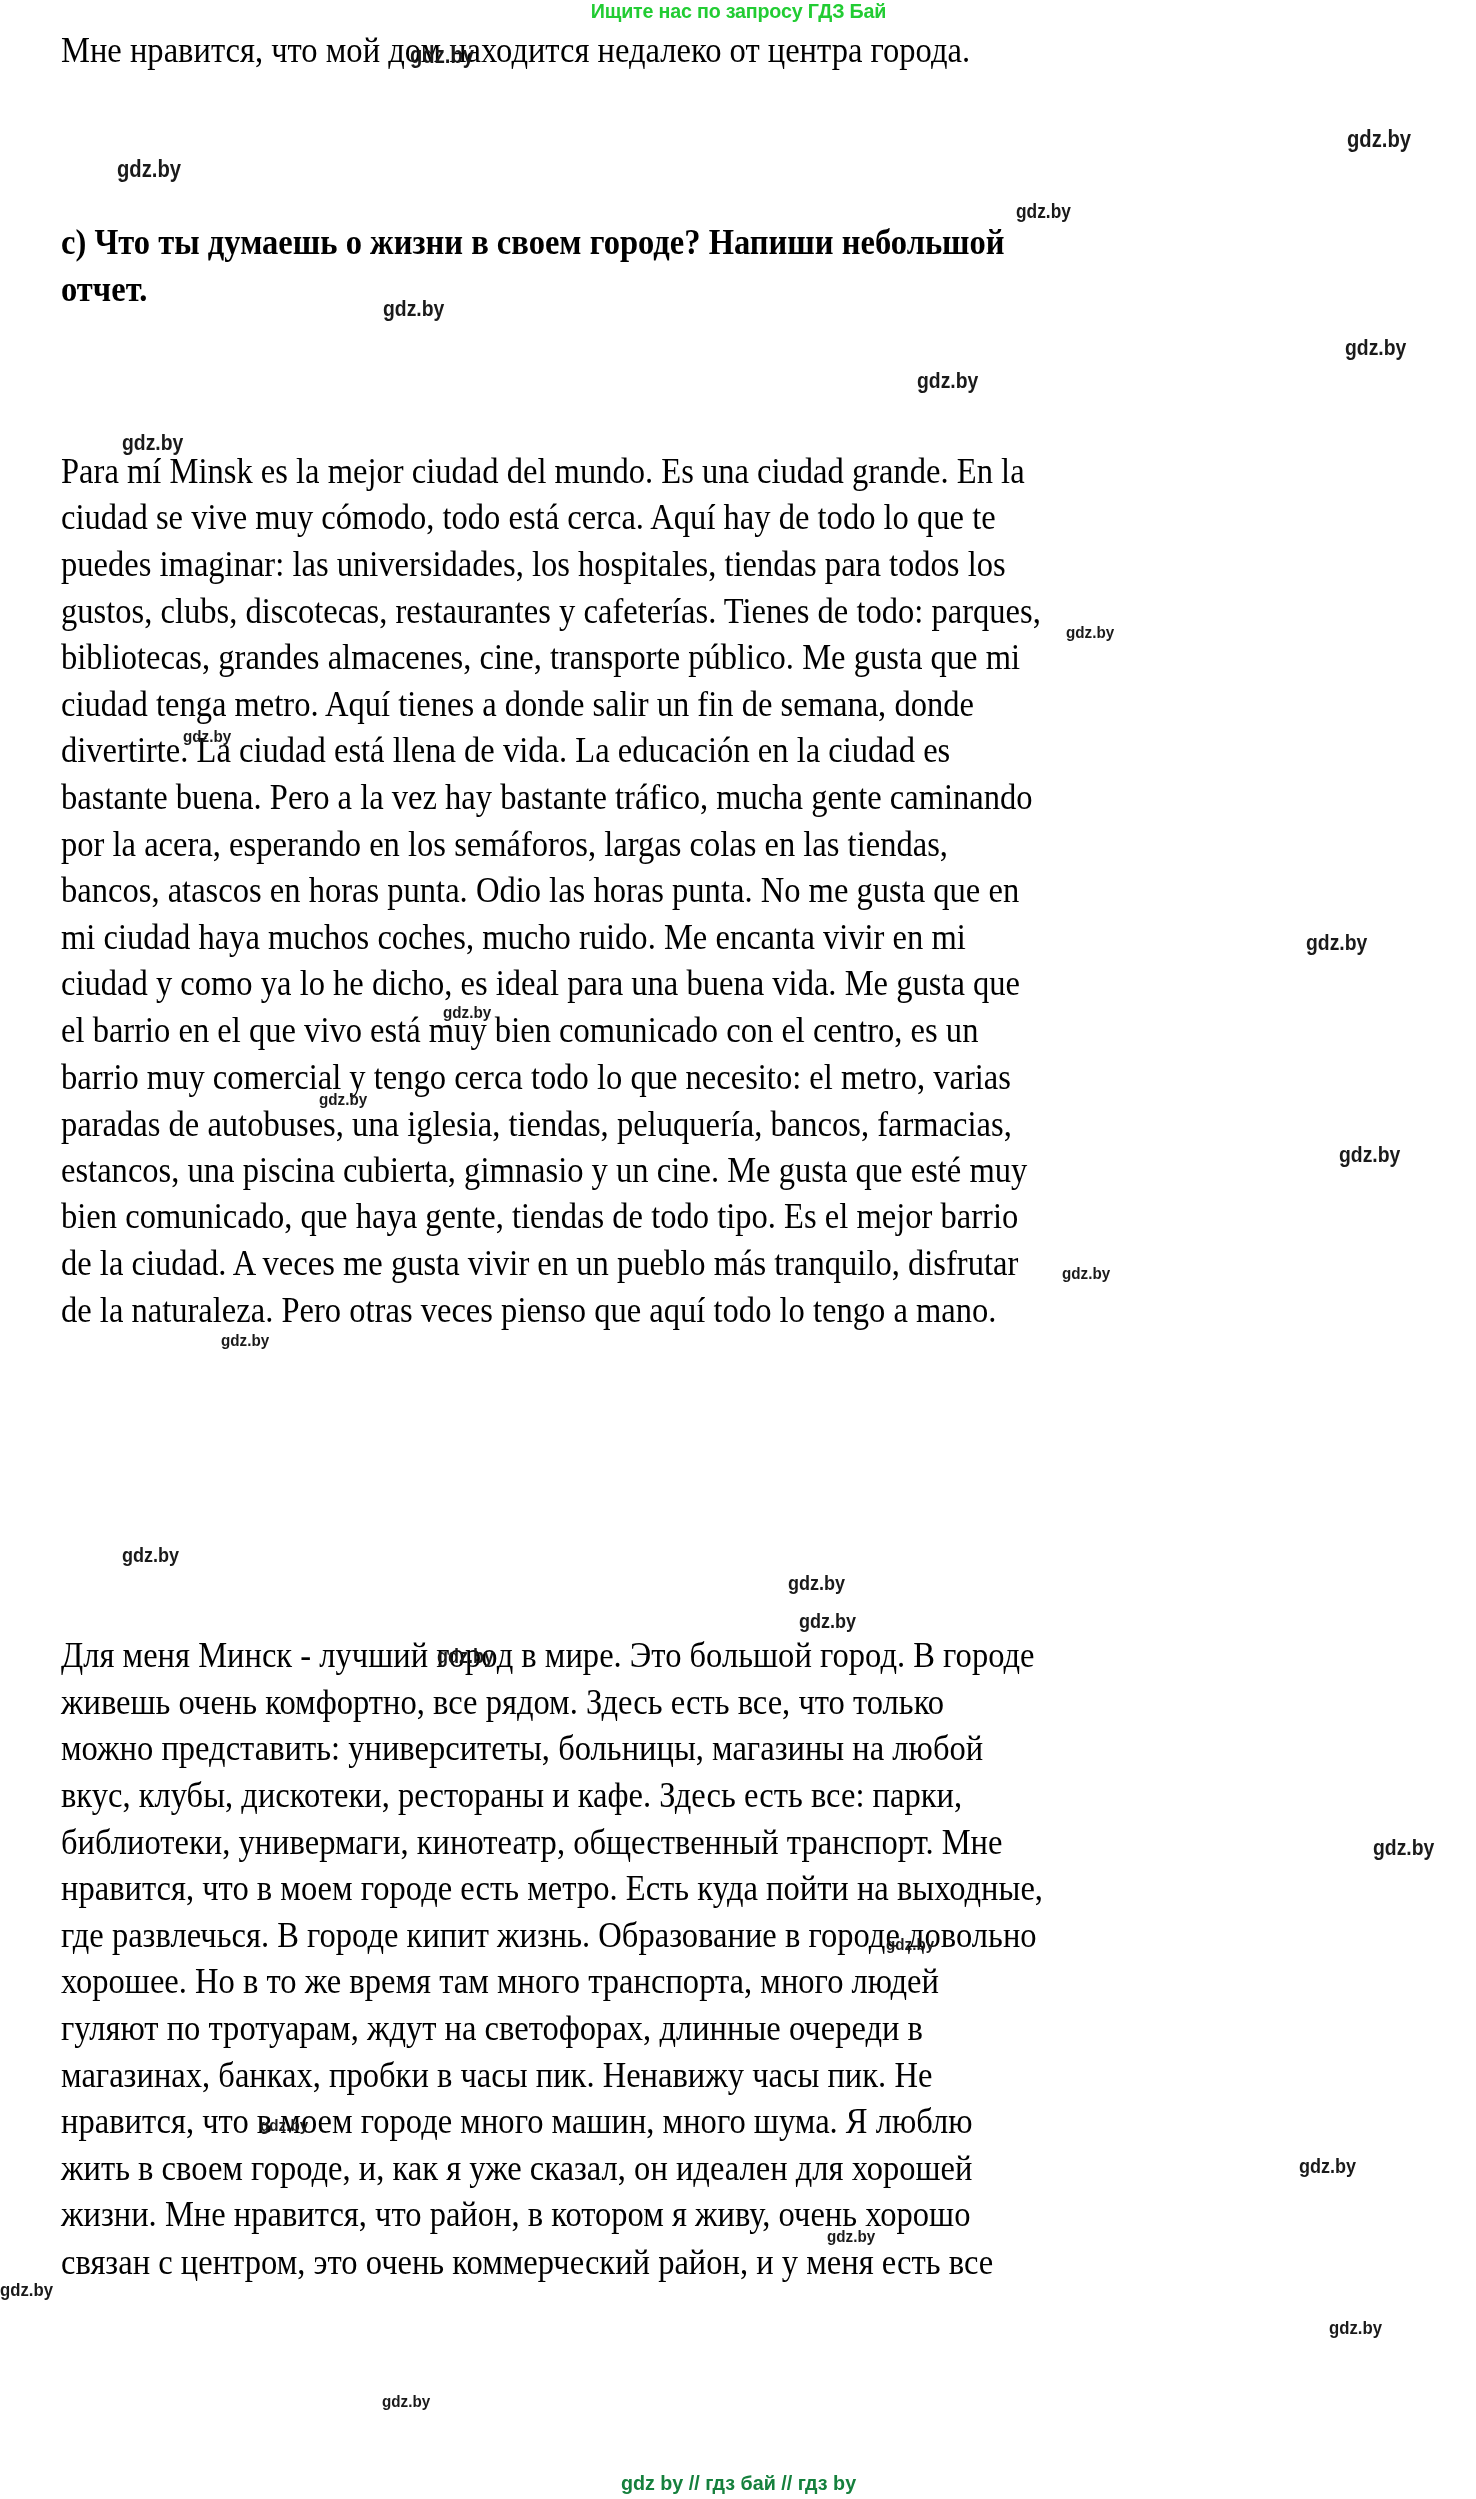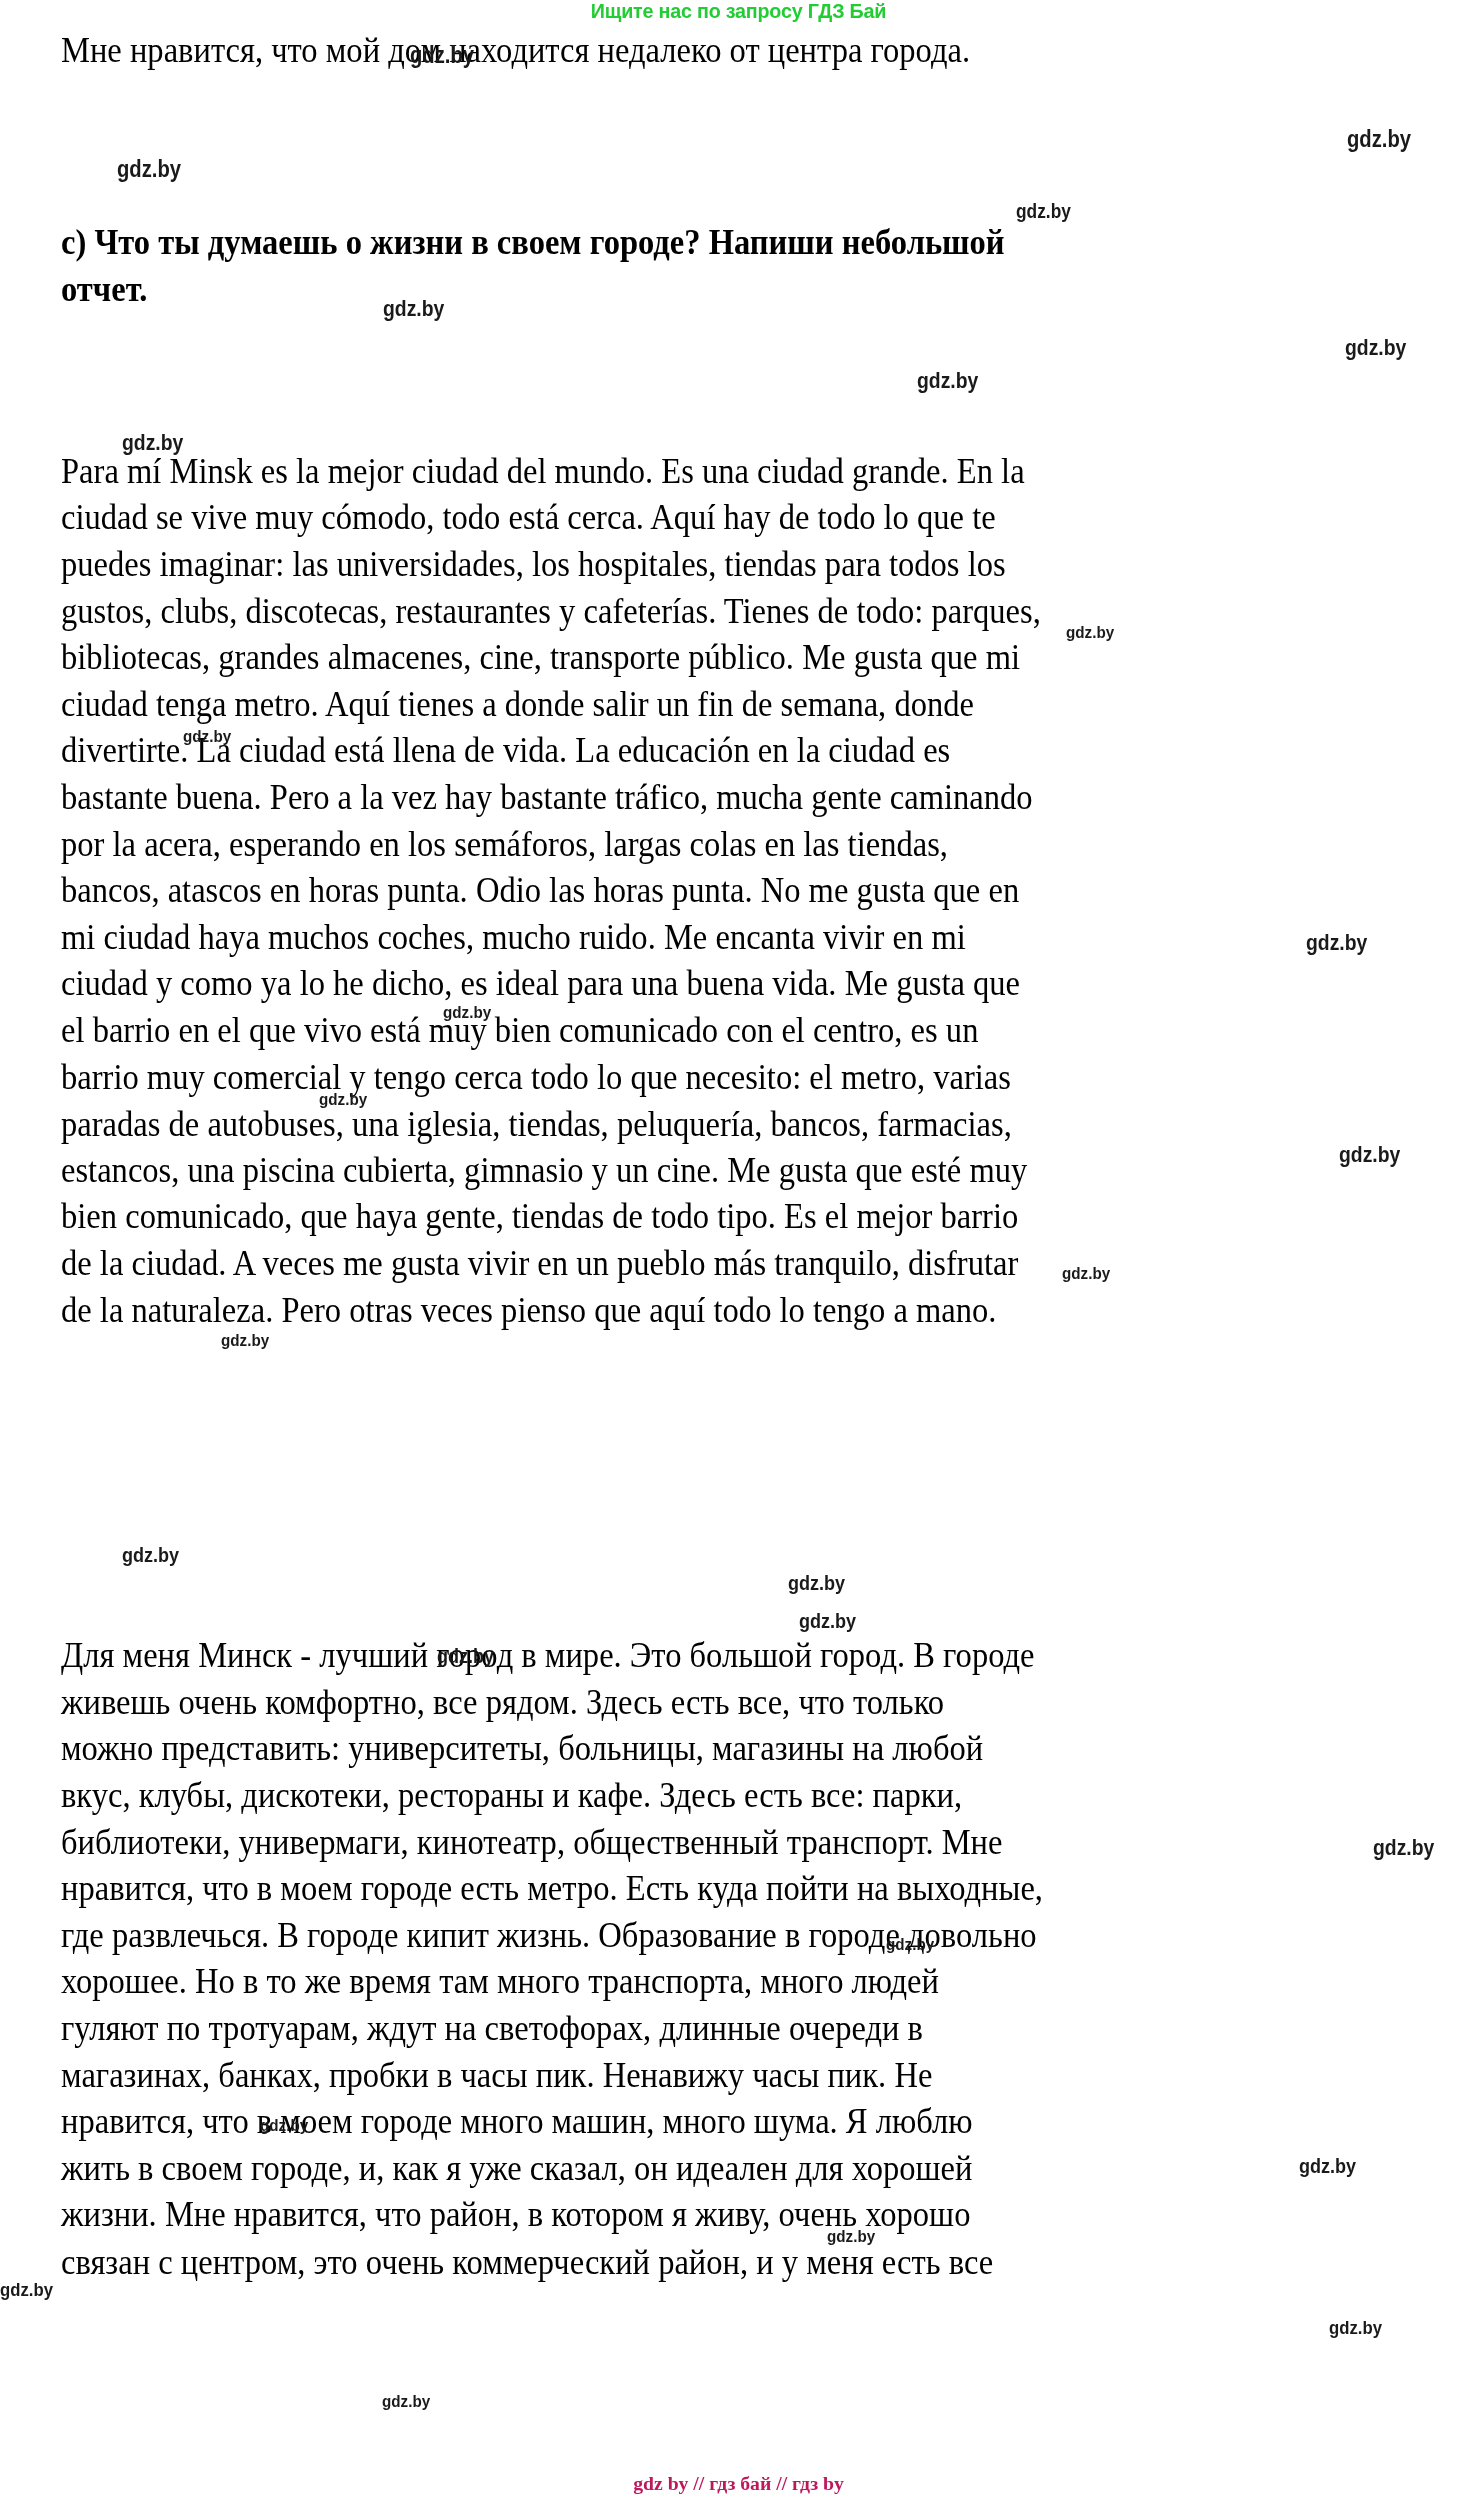--- a/index.html
+++ b/index.html
@@ -36,24 +36,24 @@
     white-space: nowrap;
   }
 
   
   .bottom-banner {
     position: absolute;
     bottom: 4.7px;
     left: 0;
     width: 1477px;
     text-align: center;
-    font-family: Liberation Serif, serif;
+    font-family: Liberation Sans, sans-serif;
     font-size: 19.7px;
     font-weight: 700;
-    color: #be185d;
+    color: #15803d;
     line-height: 23.6px;
     white-space: nowrap;
   }
 
   
   .content {
     position: absolute;
     left: 61px;
     top: 0;
     width: 1362px;

